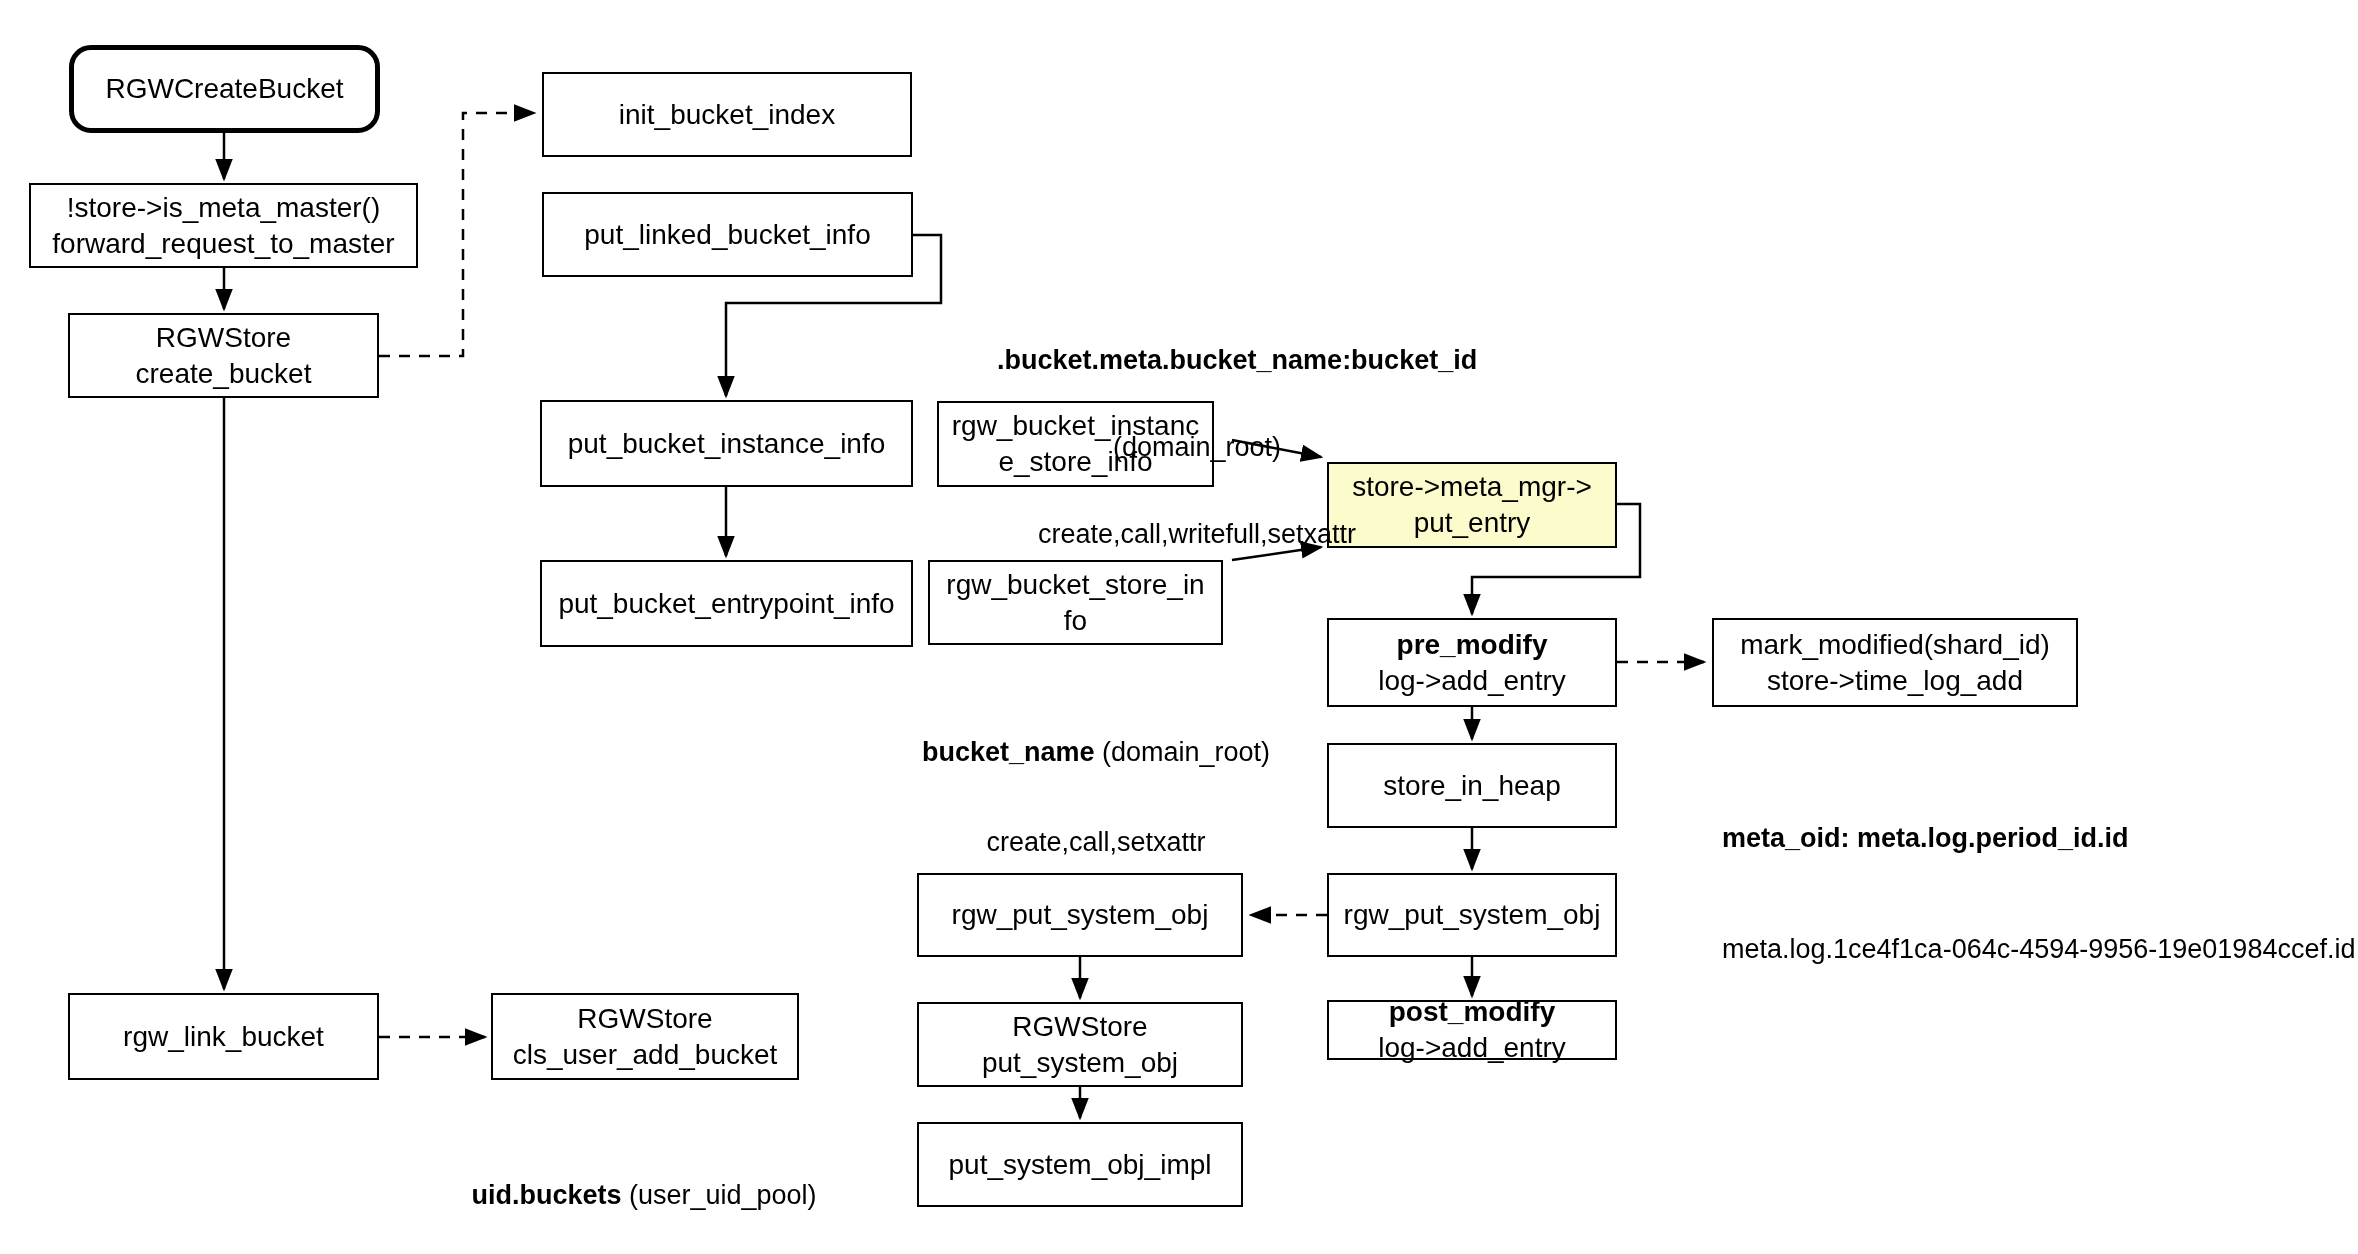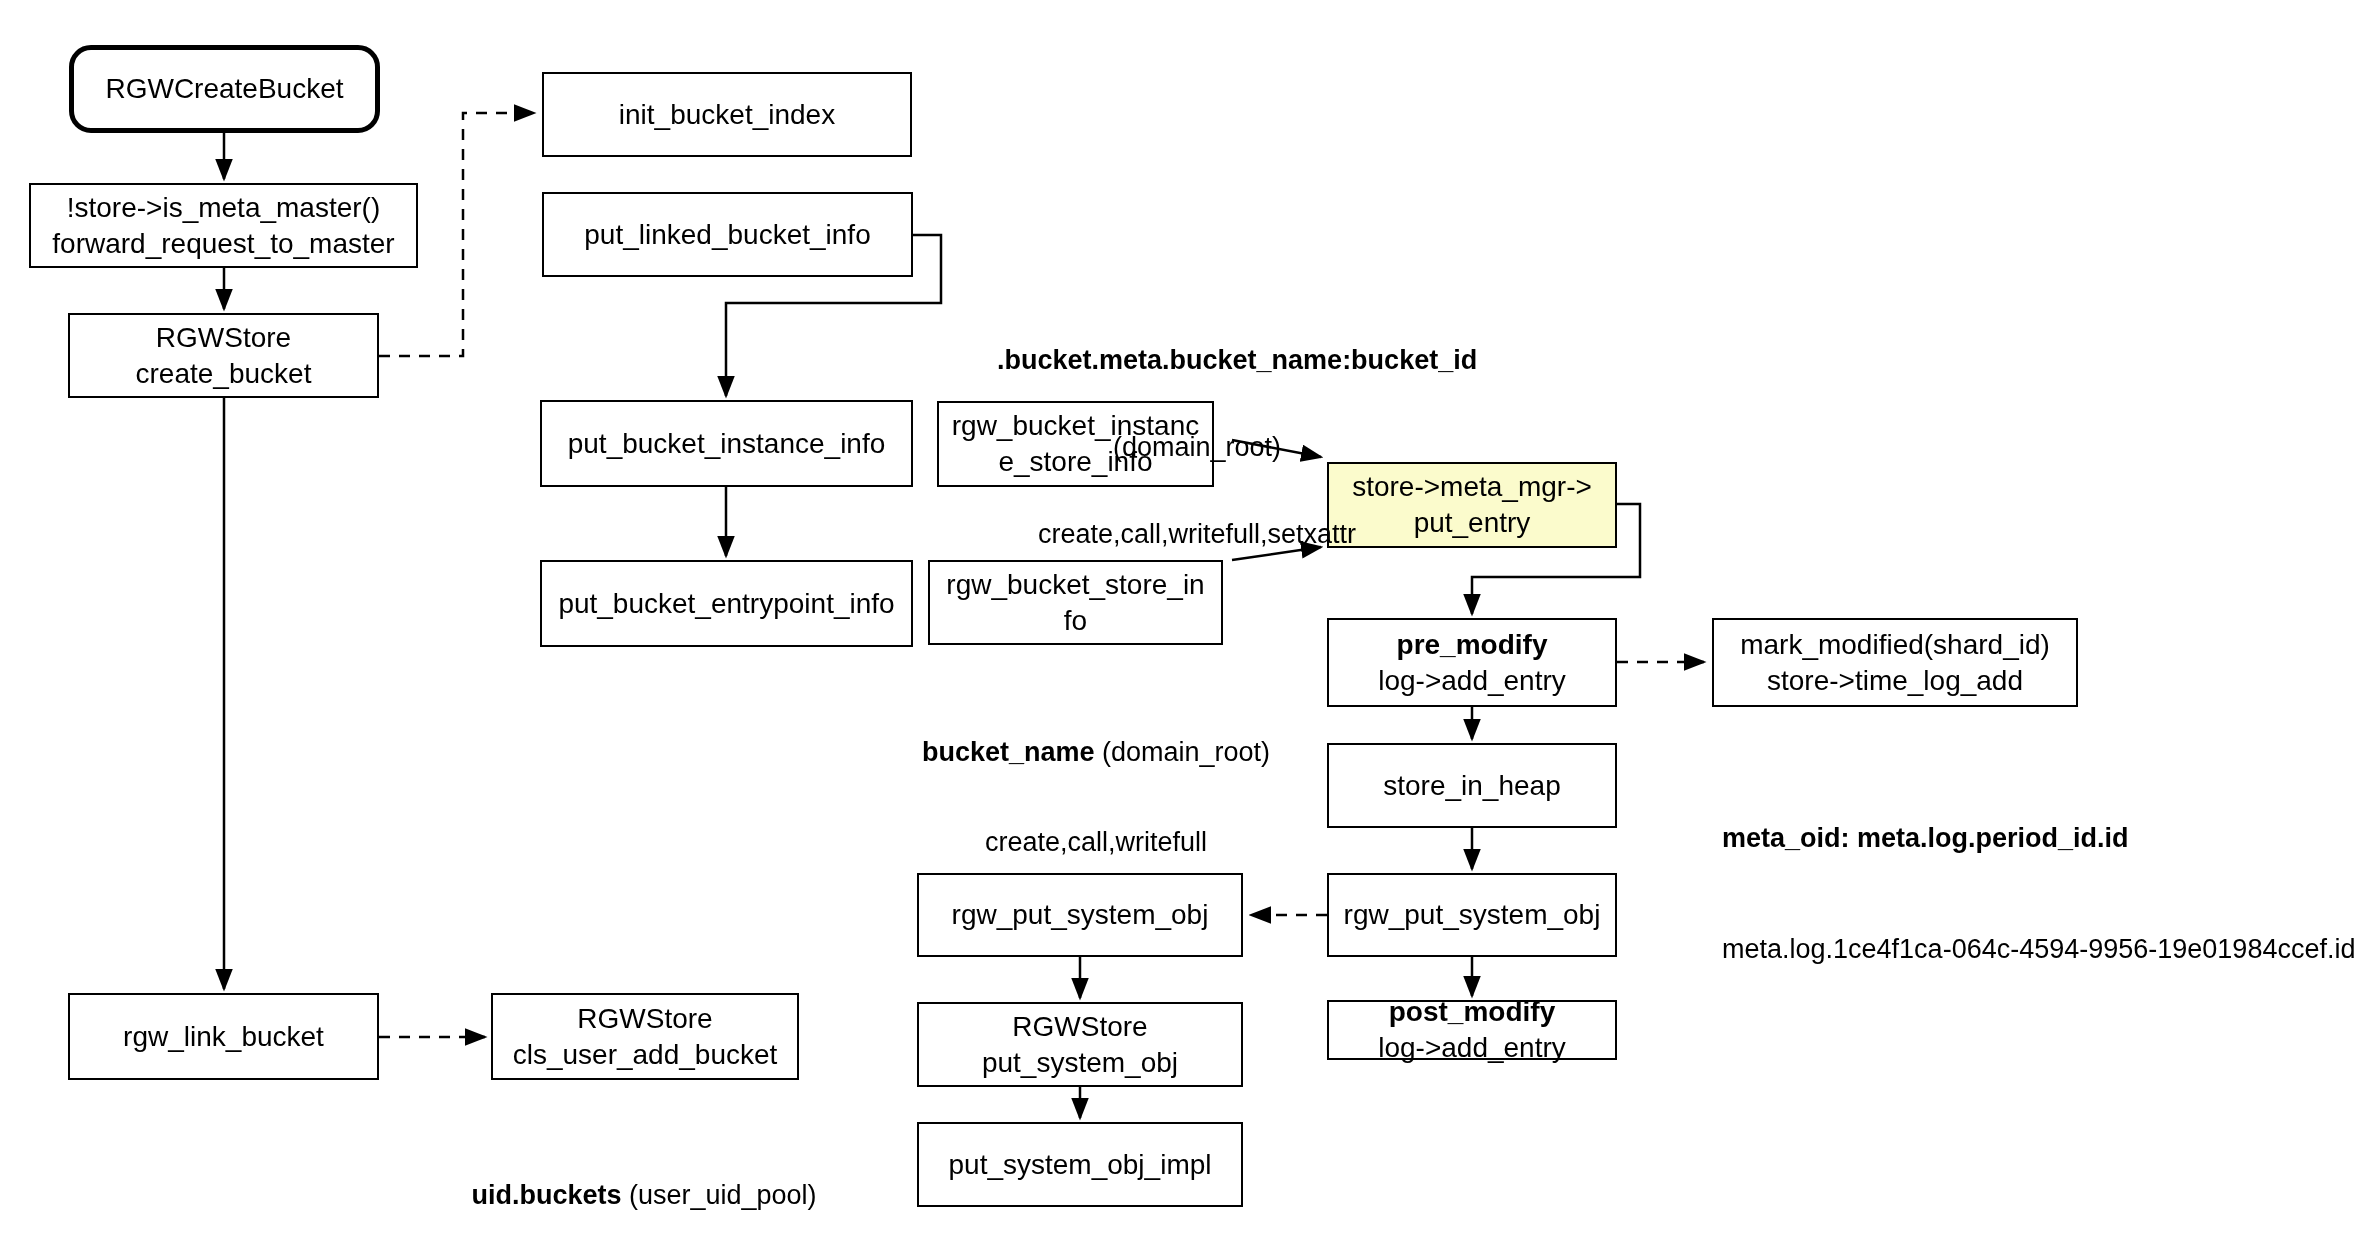--- a/index.html
+++ b/index.html
@@ -142,21 +142,21 @@
   </div>
 
   <div class="ann" style="left:997px;top:288px;width:400px;line-height:29px;">
     <div class="b">.bucket.meta.bucket_name:bucket_id</div>
     <div>(domain_root)</div>
     <div>create,call,writefull,setxattr</div>
   </div>
 
   <div class="ann" style="left:896px;top:677px;width:400px;line-height:30px;">
     <div><span class="b">bucket_name</span><span> (domain_root)</span></div>
-    <div>create,call,writefull</div>
+    <div>create,call,setxattr</div>
   </div>
 
   <div class="ann left" style="left:1722px;top:746px;width:650px;line-height:37px;">
     <div class="b">meta_oid: meta.log.period_id.id</div>
     <div>meta.log.1ce4f1ca-064c-4594-9956-19e01984ccef.id</div>
   </div>
 
   <div class="ann" style="left:444px;top:1115px;width:400px;line-height:32px;">
     <div><span class="b">uid.buckets</span><span> (user_uid_pool)</span></div>
     

